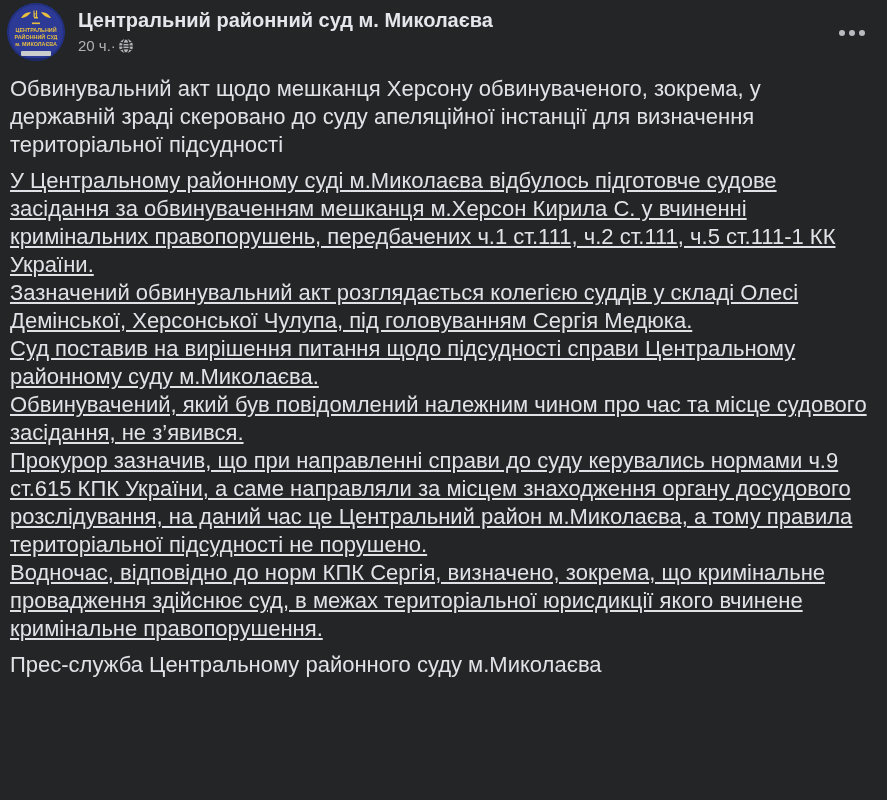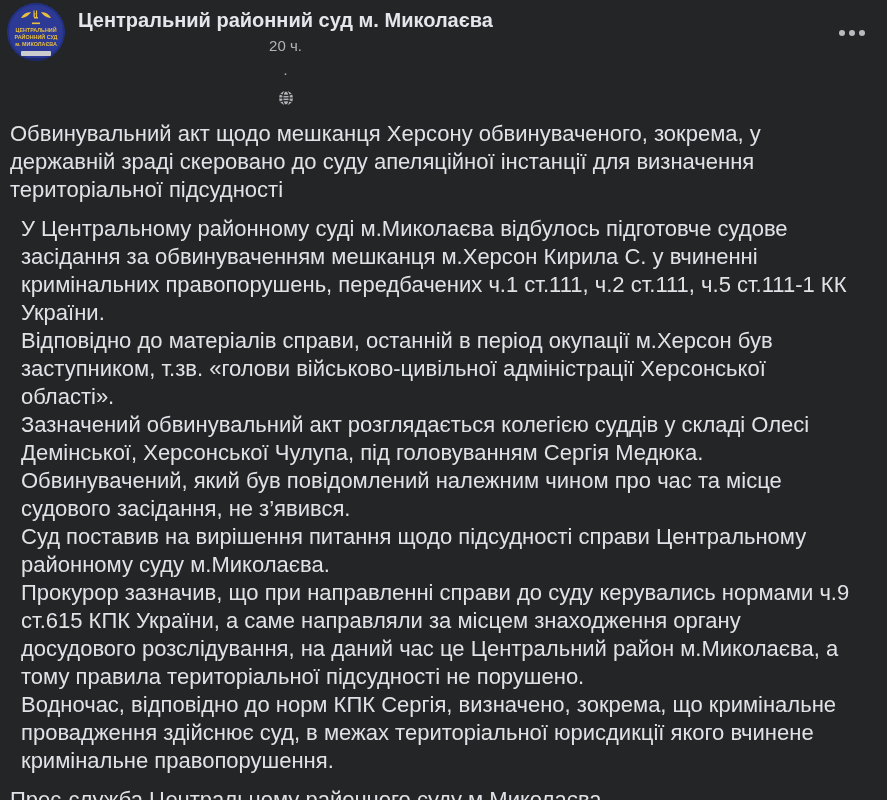--- a/index.html
+++ b/index.html
@@ -17,42 +17,42 @@
   .avatar {
     width: 58px; height: 58px; border-radius: 50%;
     overflow: hidden; flex: 0 0 auto; cursor: pointer;
   }
   .header-text { margin-left: 13px; padding-top: 5px; min-width: 0; }
   .page-name {
     font-size: 20px; font-weight: 700; line-height: 25px;
     color: #e4e6eb; cursor: pointer; white-space: nowrap;
   }
   .meta {
-    display: flex; align-items: center; gap: 8px;
-    font-size: 15px; line-height: 19px; color: #b0b3b8; margin-top: 3px; flex-direction: column;
+    display: flex; align-items: center; gap: 0;
+    font-size: 15px; line-height: 19px; color: #b0b3b8; margin-top: 3px;
   }
   .meta .timestamp { cursor: pointer; }
   .globe { width: 16px; height: 16px; display: block; margin-left: 2px; }
 
   .more-button {
     position: absolute; top: 22px; right: 14px;
     display: flex; align-items: center; gap: 4px;
     padding: 8px; border-radius: 50%; cursor: pointer;
   }
   .more-button .dot { width: 6px; height: 6px; border-radius: 50%; background: #b8bbbf; }
 
   
   .content {
     padding: 14px 18px 0 10px;
     font-size: 22px; line-height: 28px;
     color: #e0e2e7;
     word-break: normal;
   }
   .para-intro  { margin: 0 0 8px 0; }
-  .body-lines  { margin: 11px; }
+  .body-lines  { margin: 0; text-decoration: underline; }
   .body-lines .body-line { margin: 0; }
   .para-footer { margin: 8px 0 0 0; }
 </style>
 </head>
 <body>
 
 <div class="post">
 
   <div class="header">
 
@@ -98,24 +98,23 @@
       <span class="dot"></span>
     </div>
   </div>
 
   <div class="content">
 
     <div class="para-intro">Обвинувальний акт щодо мешканця Херсону обвинуваченого, зокрема, у державній зраді скеровано до суду апеляційної інстанції для визначення територіальної підсудності</div>
 
     <div class="body-lines">
         <div class="body-line">У Центральному районному суді м.Миколаєва відбулось підготовче судове засідання за обвинуваченням мешканця м.Херсон Кирила С. у вчиненні кримінальних правопорушень, передбачених ч.1 ст.111, ч.2 ст.111, ч.5 ст.111-1 КК України.</div>
-        <div class="body-line">Відповідно до матеріалів справи, останній в період окупації м.Херсон був заступником, т.зв. «голови військово-цивільної адміністрації Херсонської області».</div>
         <div class="body-line">Зазначений обвинувальний акт розглядається колегією суддів у складі Олесі Демінської, Херсонської Чулупа, під головуванням Сергія Медюка.</div>
+        <div class="body-line">Суд поставив на вирішення питання щодо підсудності справи Центральному районному суду м.Миколаєва.</div>
         <div class="body-line">Обвинувачений, який був повідомлений належним чином про час та місце судового засідання, не з’явився.</div>
-        <div class="body-line">Суд поставив на вирішення питання щодо підсудності справи Центральному районному суду м.Миколаєва.</div>
         <div class="body-line">Прокурор зазначив, що при направленні справи до суду керувались нормами ч.9 ст.615 КПК України, а саме направляли за місцем знаходження органу досудового розслідування, на даний час це Центральний район м.Миколаєва, а тому правила територіальної підсудності не порушено.</div>
         <div class="body-line">Водночас, відповідно до норм КПК Сергія, визначено, зокрема, що кримінальне провадження здійснює суд, в межах територіальної юрисдикції якого вчинене кримінальне правопорушення.</div>
       </div>
 
     <div class="para-footer">Прес-служба Центральному районного суду м.Миколаєва</div>
   </div>
 
 </div>
 
 </body></html>

